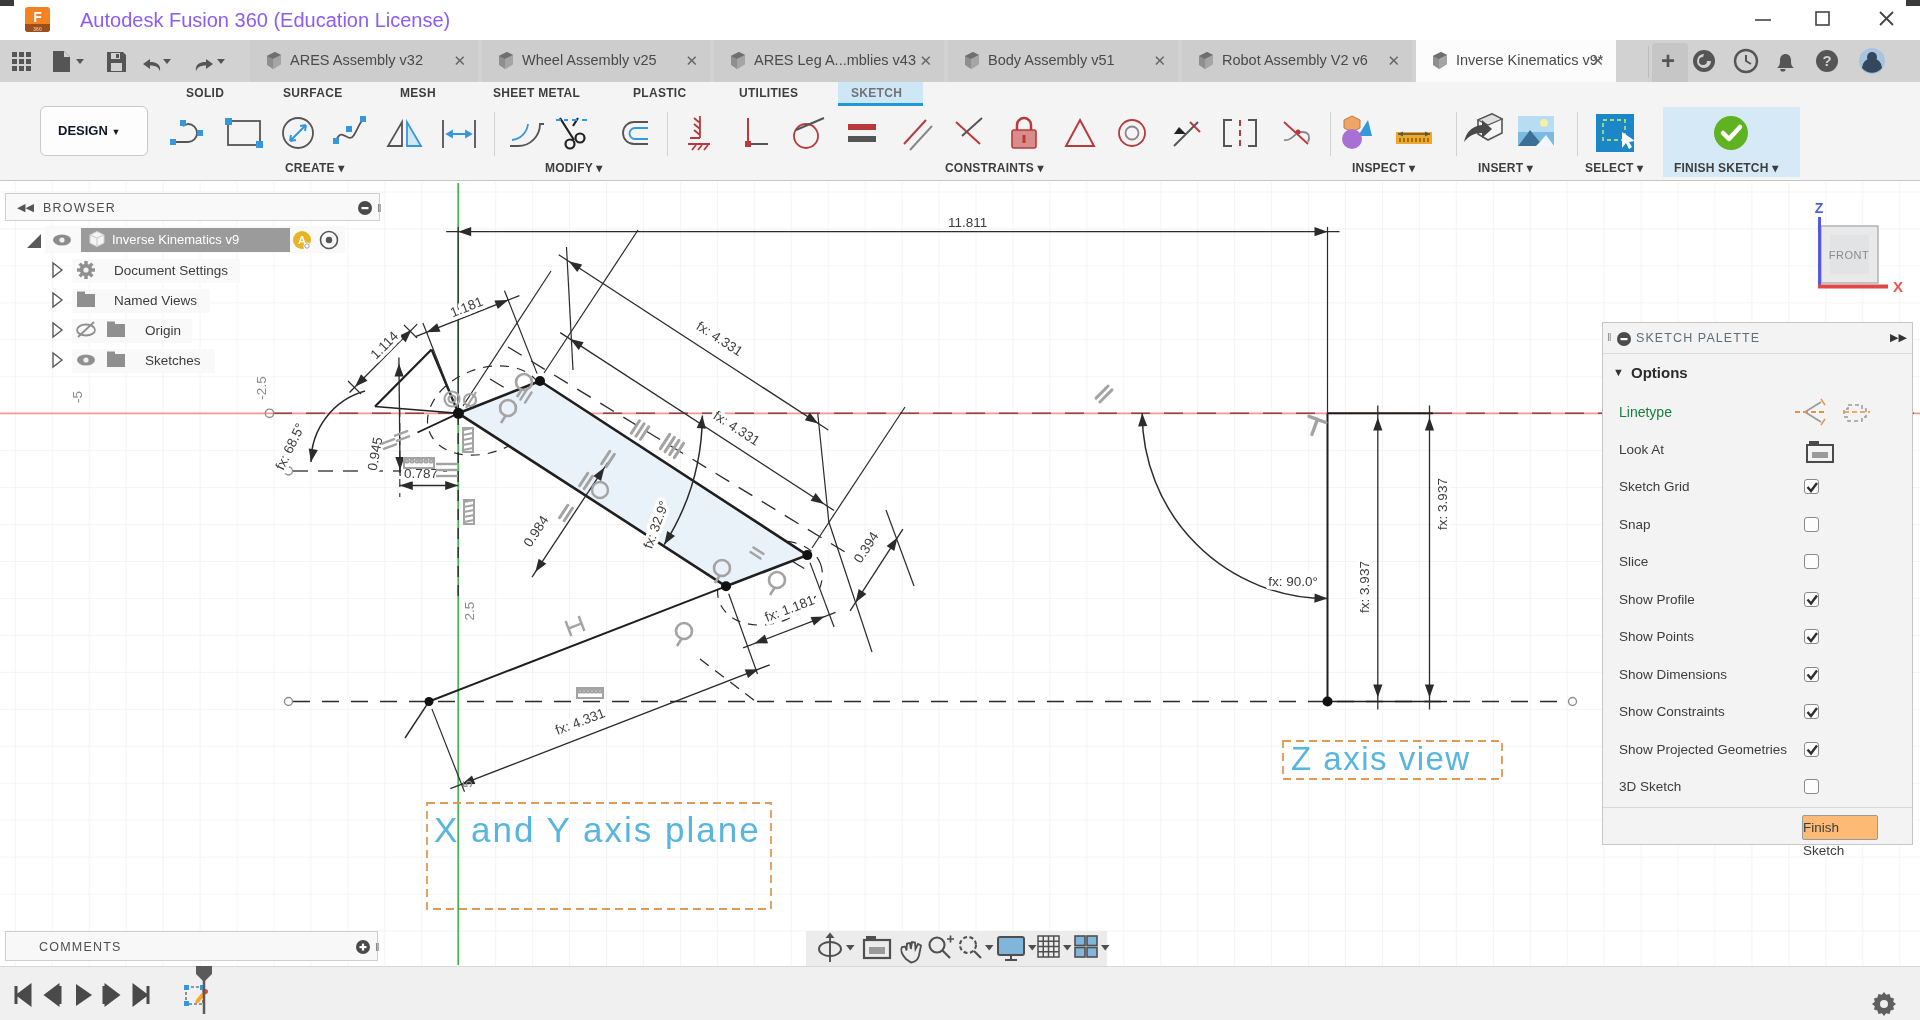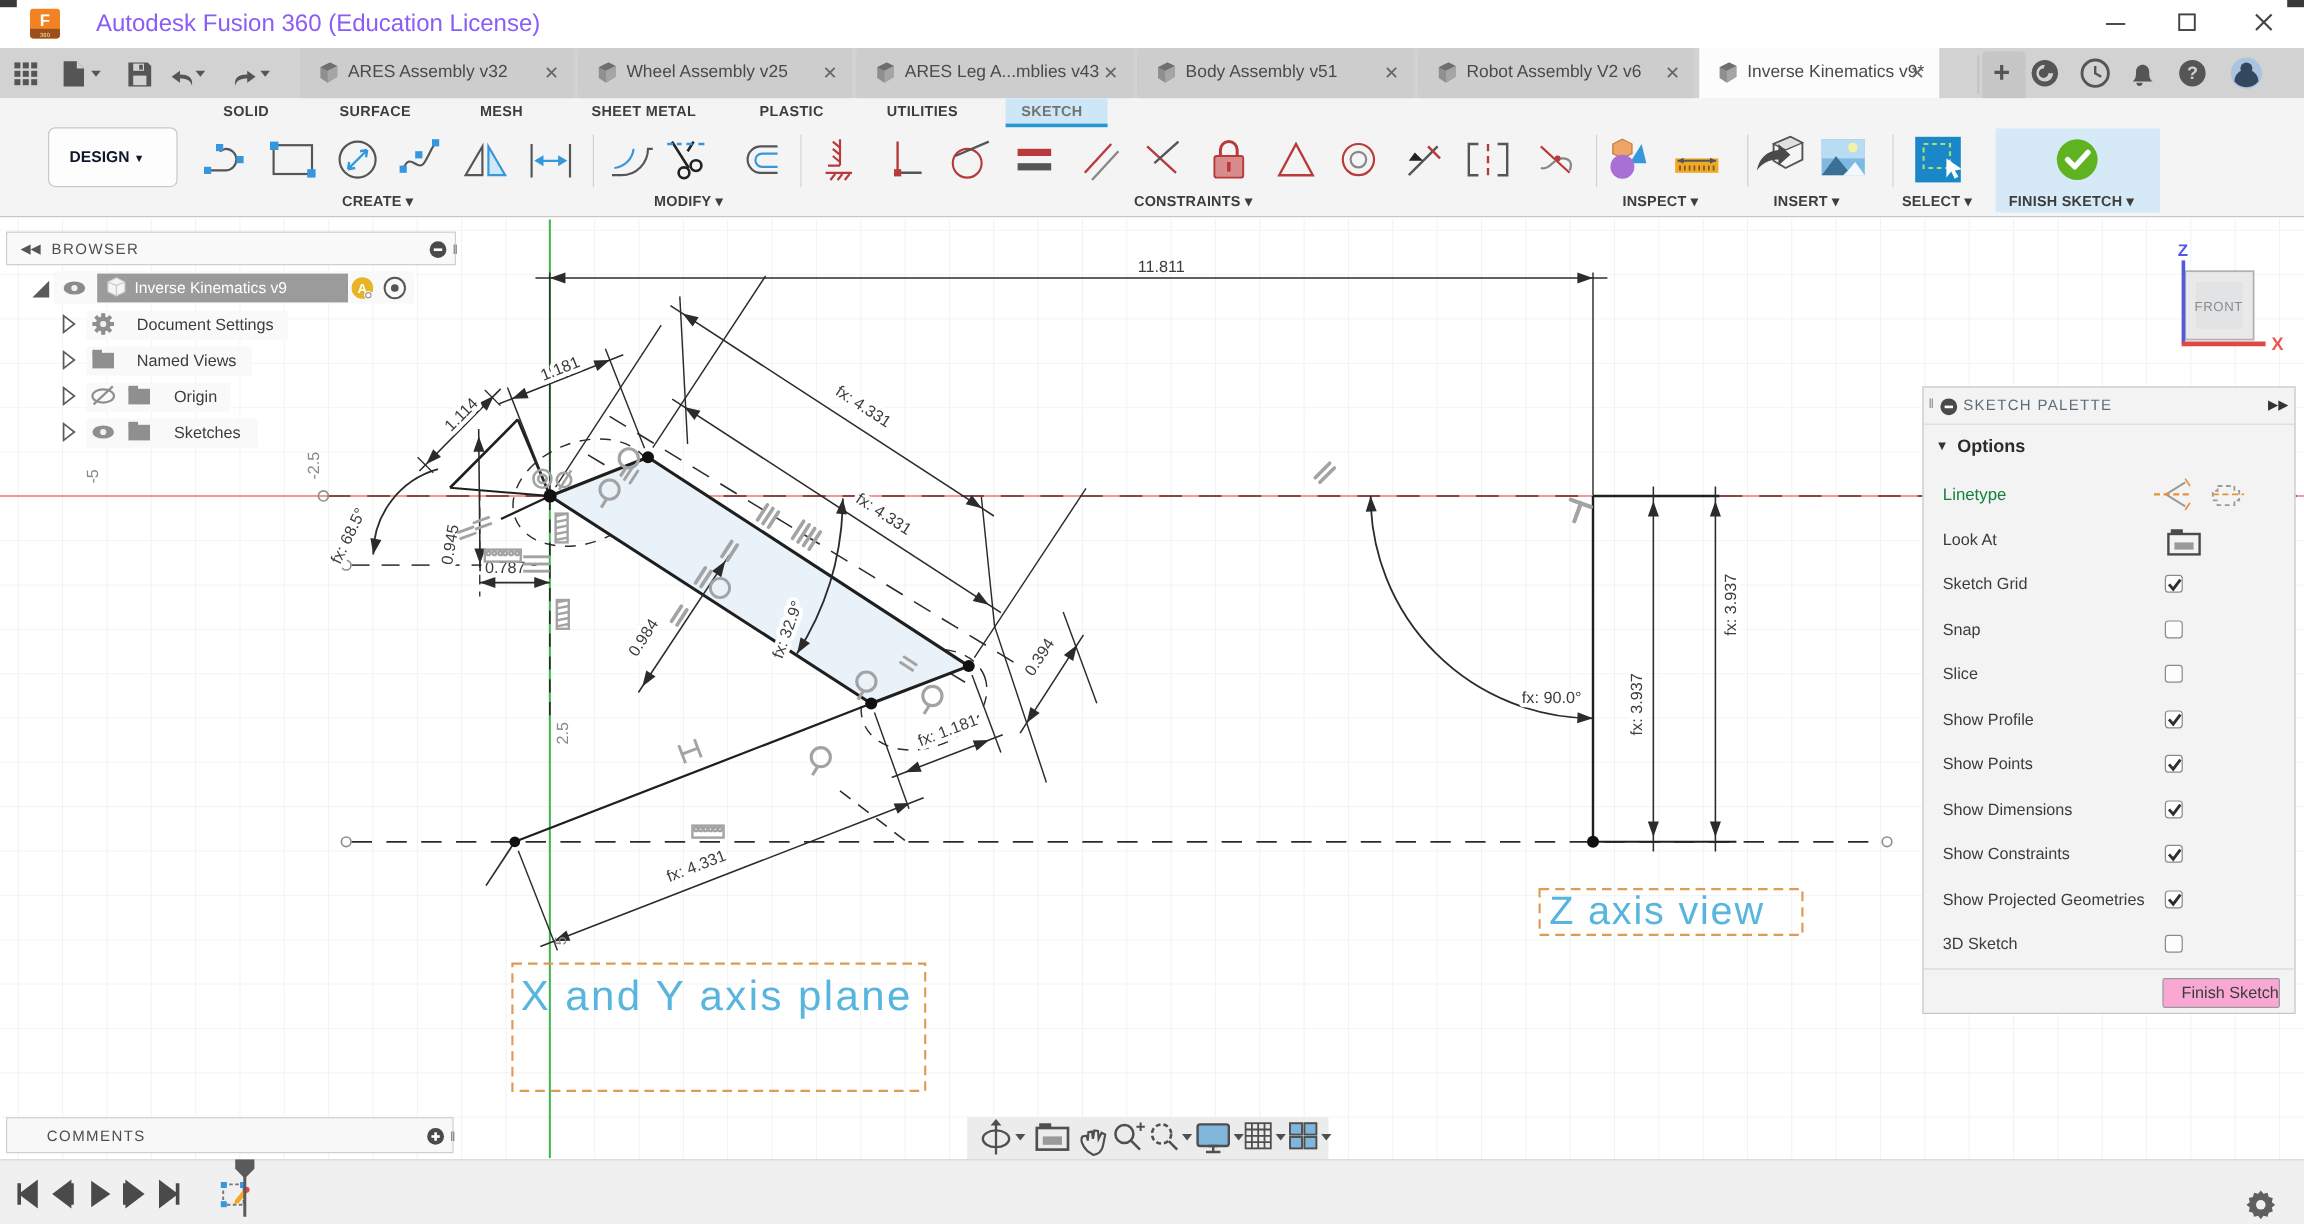--- a/index.html
+++ b/index.html
@@ -681,21 +681,21 @@
   <g stroke="#2f2f2f" stroke-width="2.4" fill="none">
    <path d="M3.5 8 l3.5 4 6-8"></path>
    <path d="M3.5 120.5 l3.5 4 6-8"></path>
    <path d="M3.5 158 l3.5 4 6-8"></path>
    <path d="M3.5 195.5 l3.5 4 6-8"></path>
    <path d="M3.5 233 l3.5 4 6-8"></path>
    <path d="M3.5 270.5 l3.5 4 6-8"></path>
   </g>
  </svg>
  <div class="abs" style="left:0;top:484px;width:100%;border-top:1px solid #d8d8d8"></div>
- <div class="abs" style="left:199px;top:492px;width:98px;height:25px;background:#f9a8d4;border:1px solid #9a9a9a;border-radius:2px;font-size:13.5px;color:#3c3c3c;text-align:right;line-height:23px">Finish Sketch</div>
+ <div class="abs" style="left:199px;top:492px;width:76px;height:25px;background:#fdba74;border:1px solid #9a9a9a;border-radius:2px;font-size:13.5px;color:#3c3c3c;text-align:left;line-height:23px">Finish Sketch</div>
 </div>
 
 <div class="abs" style="left:5px;top:931px;width:373px;height:30px;background:rgba(247,247,247,.93);border:1px solid #cfcfcf">
  <div class="abs" style="left:33px;top:8px;font-size:12.5px;color:#4e4e4e;letter-spacing:1.2px">COMMENTS</div>
  <svg class="abs" style="left:349px;top:7px" width="26" height="16">
       <circle cx="8" cy="8" r="7" fill="#4a4a4a"></circle>
       <rect x="4.5" y="7" width="7" height="2.2" fill="#fff"></rect>
       <rect x="6.9" y="4.6" width="2.2" height="7" fill="#fff"></rect>
       <text x="20" y="12" font-size="11" fill="#777">‖</text>
     </svg>

